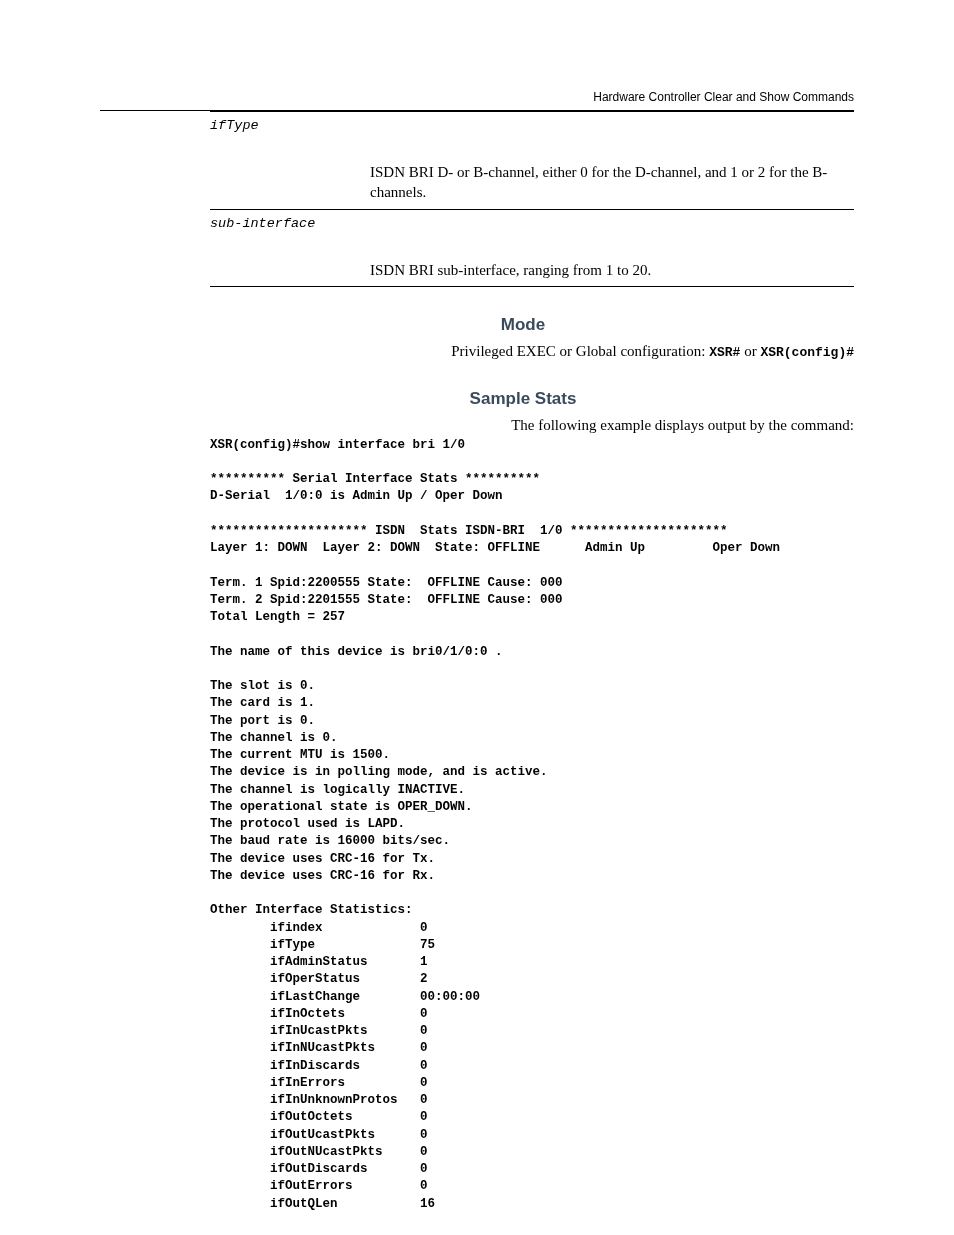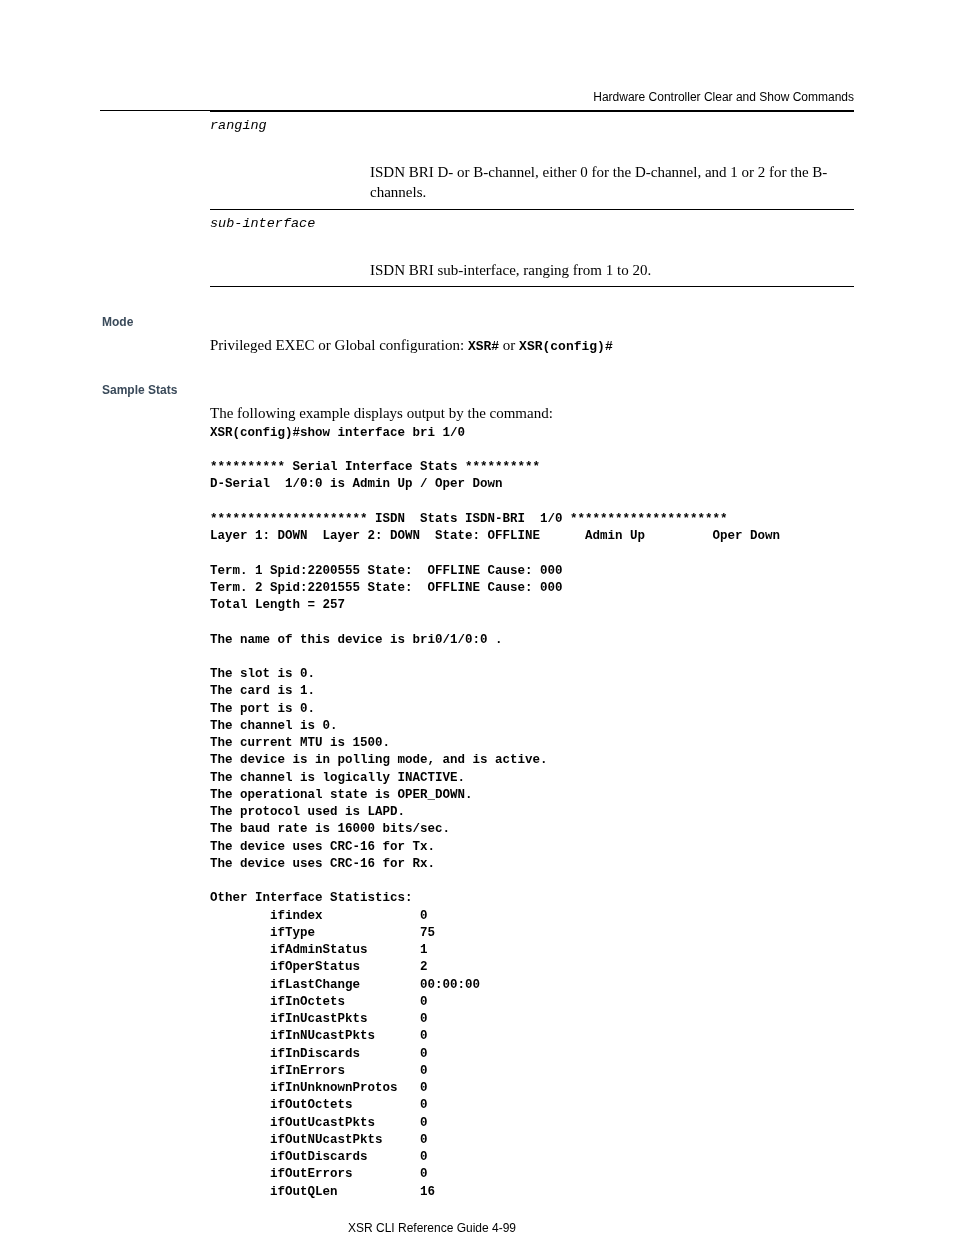--- a/index.html
+++ b/index.html
@@ -49,28 +49,30 @@
     margin-top: 44px;
   }
   .row-divider {
     border: 0;
     border-top: 1px solid #000;
     margin: 0;
   }
   .section-heading {
     font-family: Arial, Helvetica, sans-serif;
     font-weight: bold;
-    font-size: 12px;
+    font-size: 17px;
     color: #3a4a5a;
     margin: 28px 0 6px 92px;
+    text-align: center;
   }
   .body-text {
     font-size: 15px;
     margin: 4px 90px 0 200px;
     line-height: 1.35;
+    text-align: right;
   }
   .inline-mono {
     font-family: 'Courier New', Courier, monospace;
     font-weight: bold;
     font-size: 13px;
   }
   pre.output {
     font-family: 'Courier New', Courier, monospace;
     font-size: 12.5px;
     font-weight: bold;
@@ -91,21 +93,21 @@
 <div class="page">
 
   <div class="header-spacer"></div>
 
   <div class="header-label">Hardware Controller Clear and Show Commands</div>
   <hr class="hairline">
 
   <div class="content">
     <hr class="row-divider">
     <div class="param-row">
-      <div class="param-name">ranging</div>
+      <div class="param-name">ifType</div>
       <div class="param-desc">ISDN BRI D- or B-channel, either 0 for the D-channel, and 1 or 2 for the B-channels.</div>
     </div>
     <hr class="row-divider">
     <div class="param-row">
       <div class="param-name">sub-interface</div>
       <div class="param-desc">ISDN BRI sub-interface, ranging from 1 to 20.</div>
     </div>
     <hr class="row-divider">
   </div>
 

